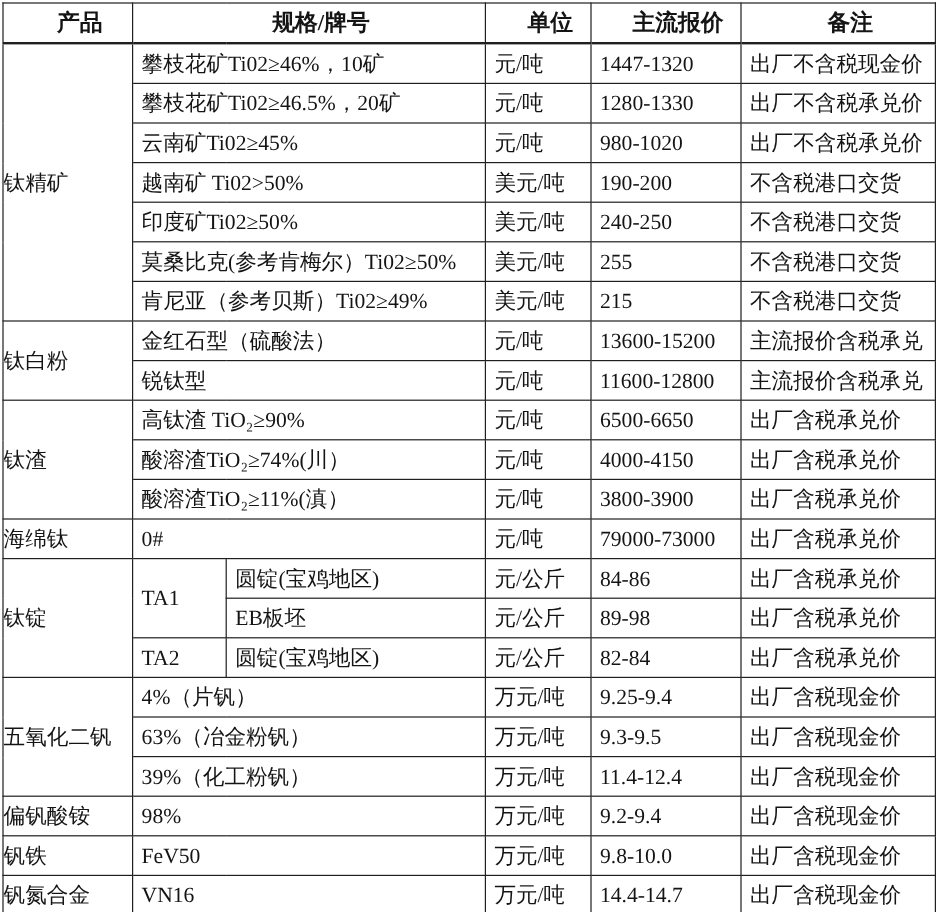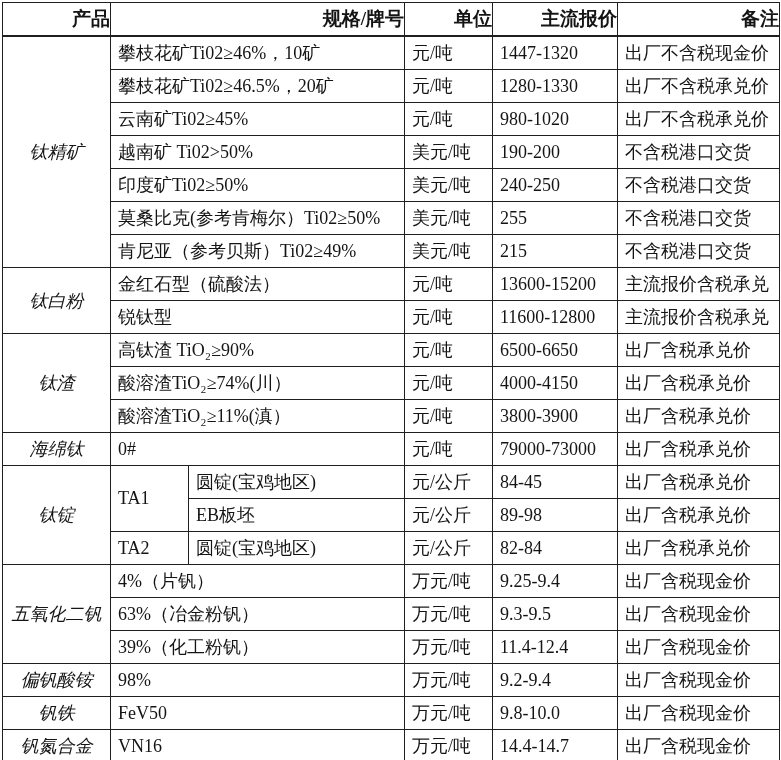--- a/index.html
+++ b/index.html
@@ -22,28 +22,26 @@
     font-size: 18px;
     color: #141414;
     white-space: nowrap;
     overflow: hidden;
     padding: 0;
     vertical-align: middle;
     background: #ffffff;
   }
   th {
     font-weight: 700;
-    text-align: right;
+    text-align: center;
     border-bottom-width: 2px;
     font-size: 19px;
     padding-left: 20px;
   }
   td.c-product {
-    text-align: center;
-    font-style: italic;
   }
   td.c-grade, td.c-spec, td.c-unit, td.c-price, td.c-note {
     text-align: left;
     padding-left: 7px;
   }
 </style>
 </head>
 <body>
 
 <table>
@@ -145,21 +143,21 @@
         <td class="c-spec" colspan="2">0#</td>
         <td class="c-unit">元/吨</td>
         <td class="c-price">79000-73000</td>
         <td class="c-note">出厂含税承兑价</td>
       </tr>
       <tr>
         <td class="c-product" rowspan="3">钛锭</td>
         <td class="c-grade" rowspan="2">TA1</td>
         <td class="c-spec" colspan="1">圆锭(宝鸡地区)</td>
         <td class="c-unit">元/公斤</td>
-        <td class="c-price">84-45</td>
+        <td class="c-price">84-86</td>
         <td class="c-note">出厂含税承兑价</td>
       </tr>
       <tr>
         <td class="c-spec" colspan="1">EB板坯</td>
         <td class="c-unit">元/公斤</td>
         <td class="c-price">89-98</td>
         <td class="c-note">出厂含税承兑价</td>
       </tr>
       <tr>
         <td class="c-grade" rowspan="1">TA2</td>

